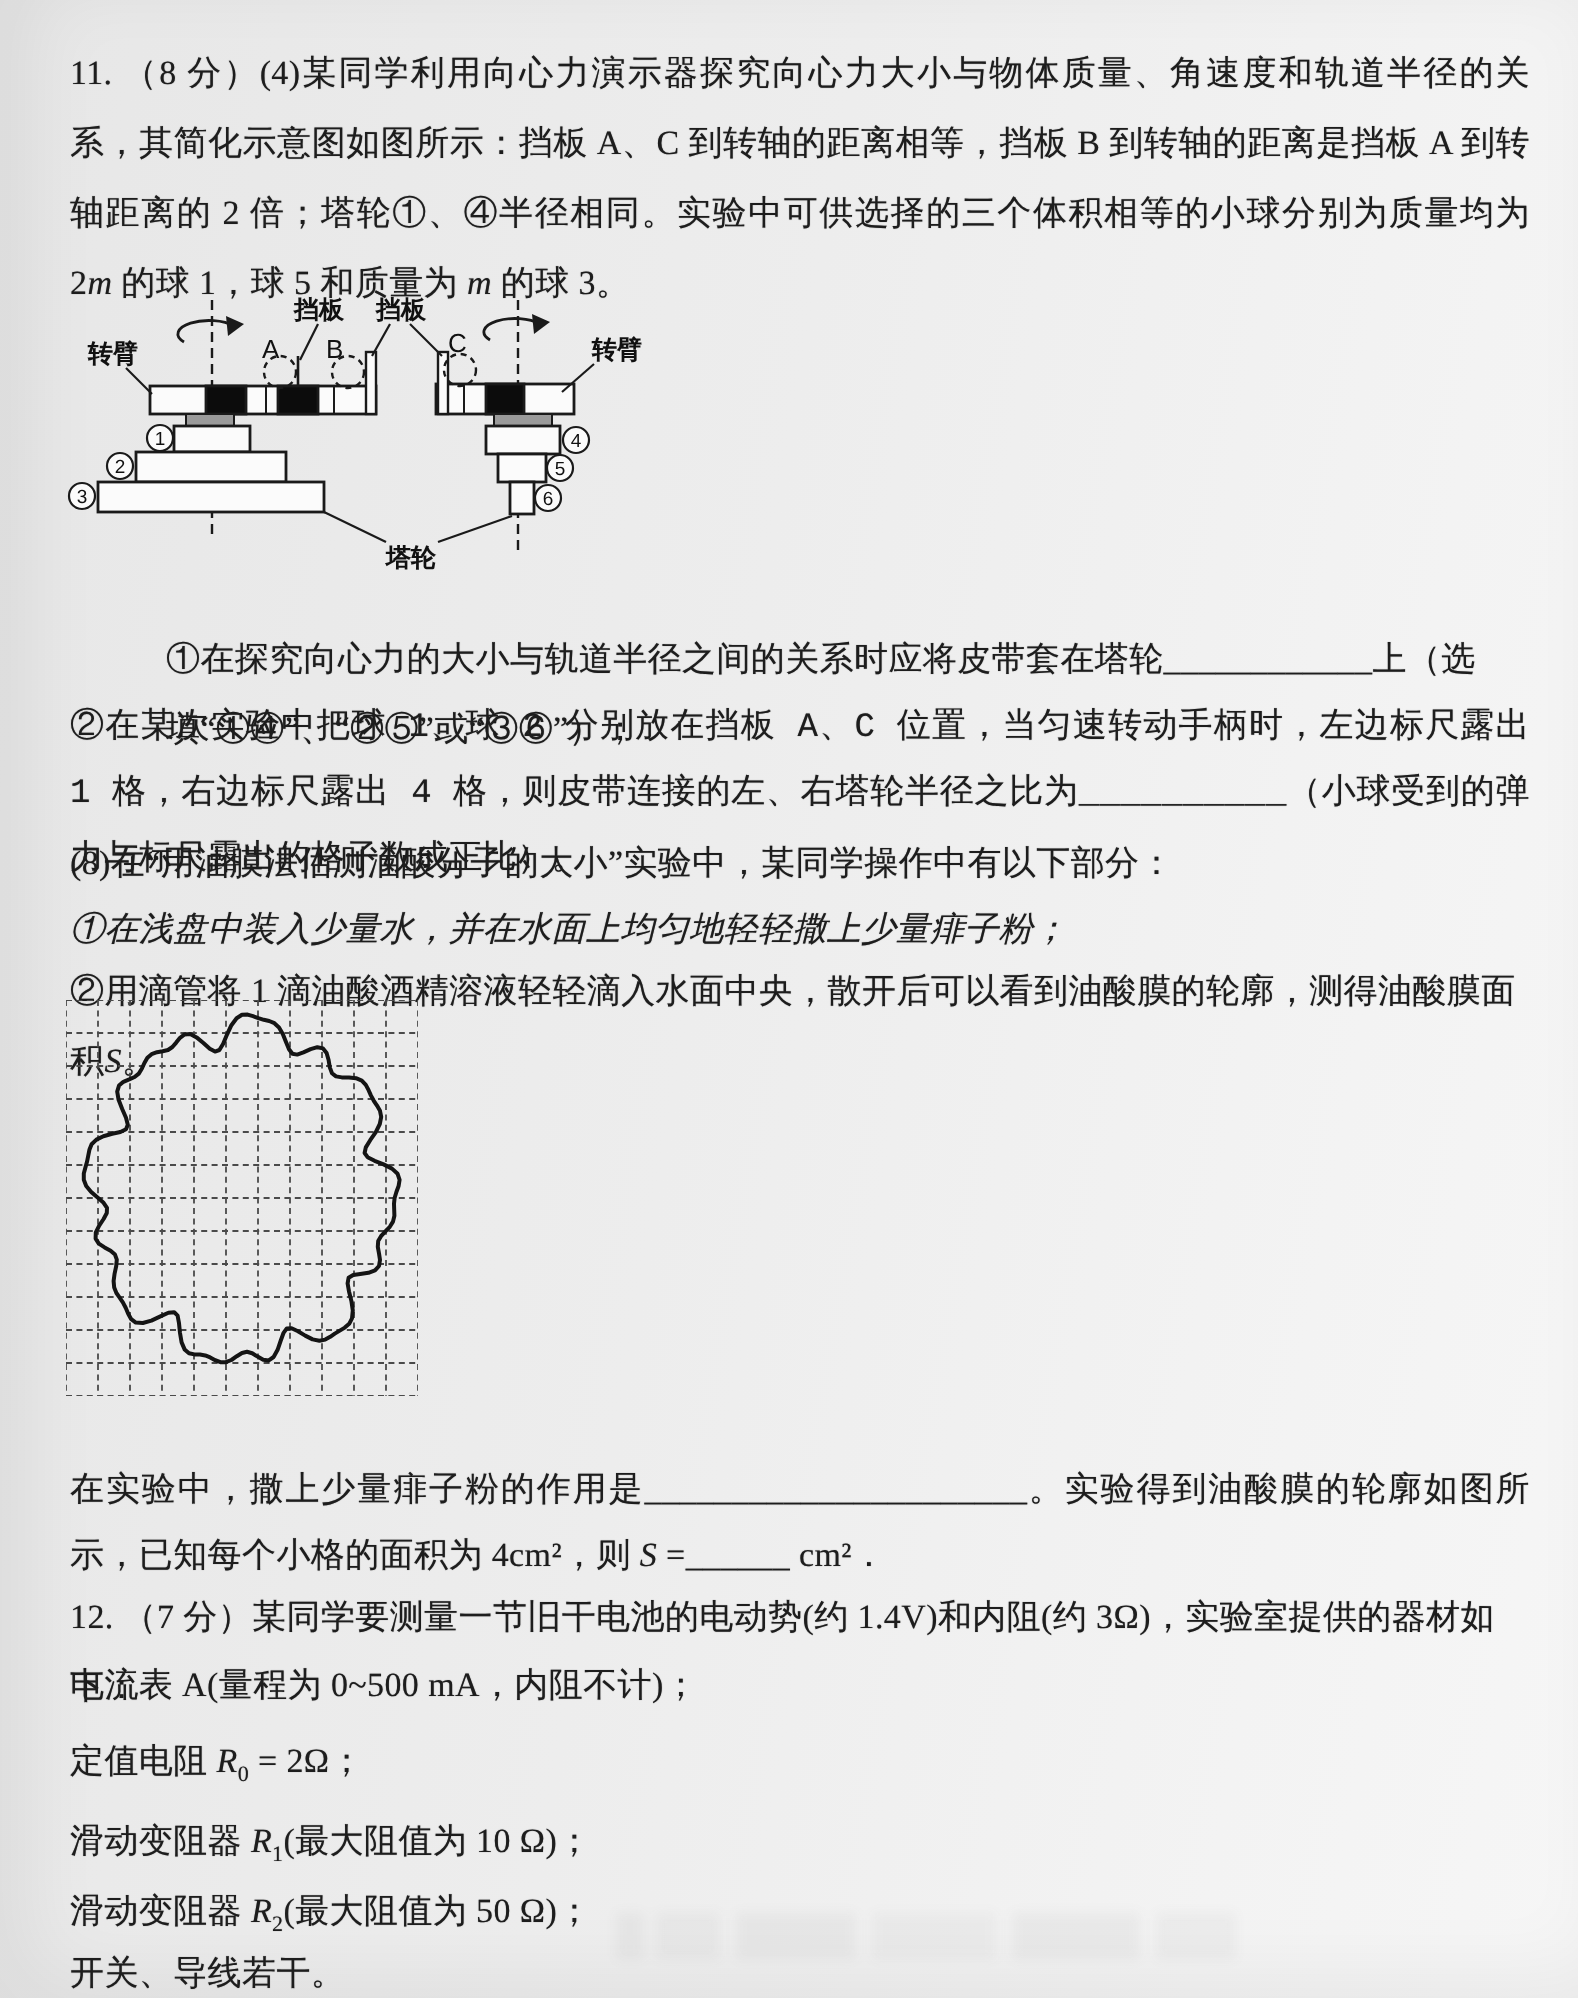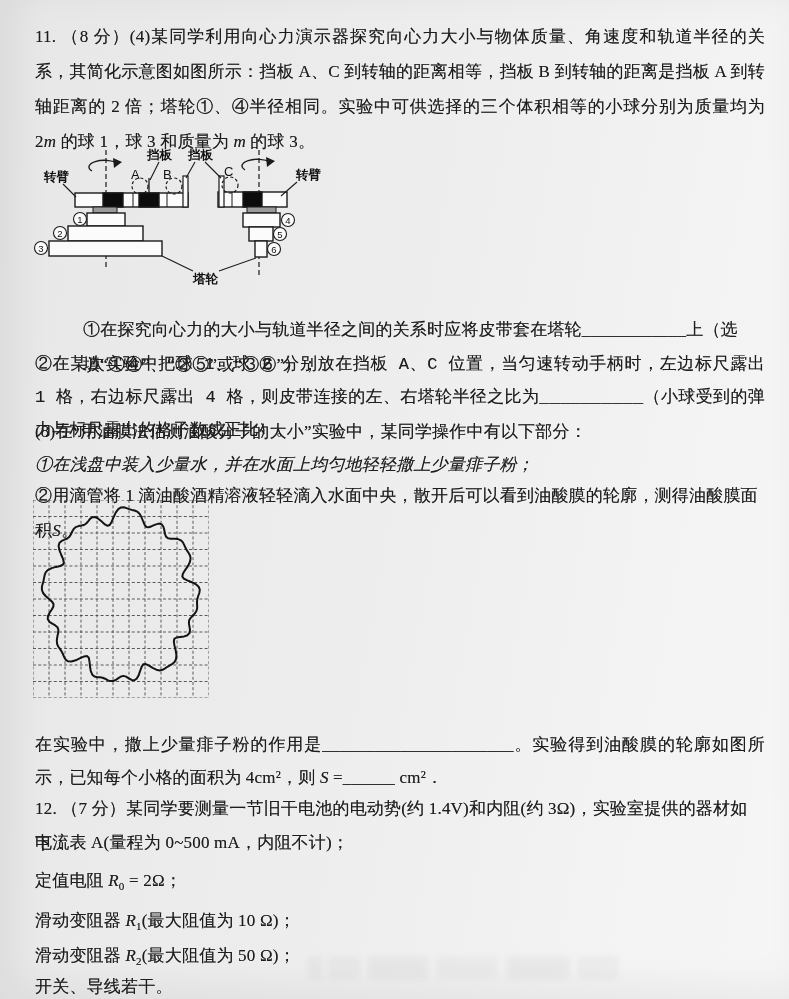--- a/index.html
+++ b/index.html
@@ -32,21 +32,21 @@
         rgba(90,90,90,0.10) 198px 262px,rgba(0,0,0,0) 262px 270px,
         rgba(90,90,90,0.09) 270px 310px);
     filter:blur(3px);opacity:0.55;
   }
 </style>
 </head>
 <body>
 
 <div class="page-shade"></div>
 
-<p class="para" style="top:2px;"><span>11. （8 分）(4)某同学利用向心力演示器探究向心力大小与物体质量、角速度和轨道半径的关系，其简化示意图如图所示：挡板 A、C 到转轴的距离相等，挡板 B 到转轴的距离是挡板 A 到转轴距离的 2 倍；塔轮①、④半径相同。实验中可供选择的三个体积相等的小球分别为质量均为 2</span><span class="var">m</span><span> 的球 1，球 3 和质量为 </span><span class="var">m</span><span> 的球 3。</span></p>
+<p class="para" style="top:2px;"><span>11. （8 分）(4)某同学利用向心力演示器探究向心力大小与物体质量、角速度和轨道半径的关系，其简化示意图如图所示：挡板 A、C 到转轴的距离相等，挡板 B 到转轴的距离是挡板 A 到转轴距离的 2 倍；塔轮①、④半径相同。实验中可供选择的三个体积相等的小球分别为质量均为 2</span><span class="var">m</span><span> 的球 1，球 5 和质量为 </span><span class="var">m</span><span> 的球 3。</span></p>
 
 <svg class="fig" style="left:25px;top:140px;" width="310" height="155" viewBox="25 140 310 155">
   <g stroke="#1a1a1a" fill="none" stroke-width="1.4">
 
     <line x1="106" y1="150" x2="106" y2="268" stroke-dasharray="5 3" stroke-width="1.2"></line>
     <line x1="259" y1="150" x2="259" y2="277" stroke-dasharray="5 3" stroke-width="1.2"></line>
 
     <path d="M 92 171 A 15 6.5 0 1 1 117 163"></path>
     <path d="M 245 170 A 15 6.5 0 1 1 270 162"></path>
     <polygon points="113,158 122,162 114,168" fill="#1a1a1a" stroke="none"></polygon>

